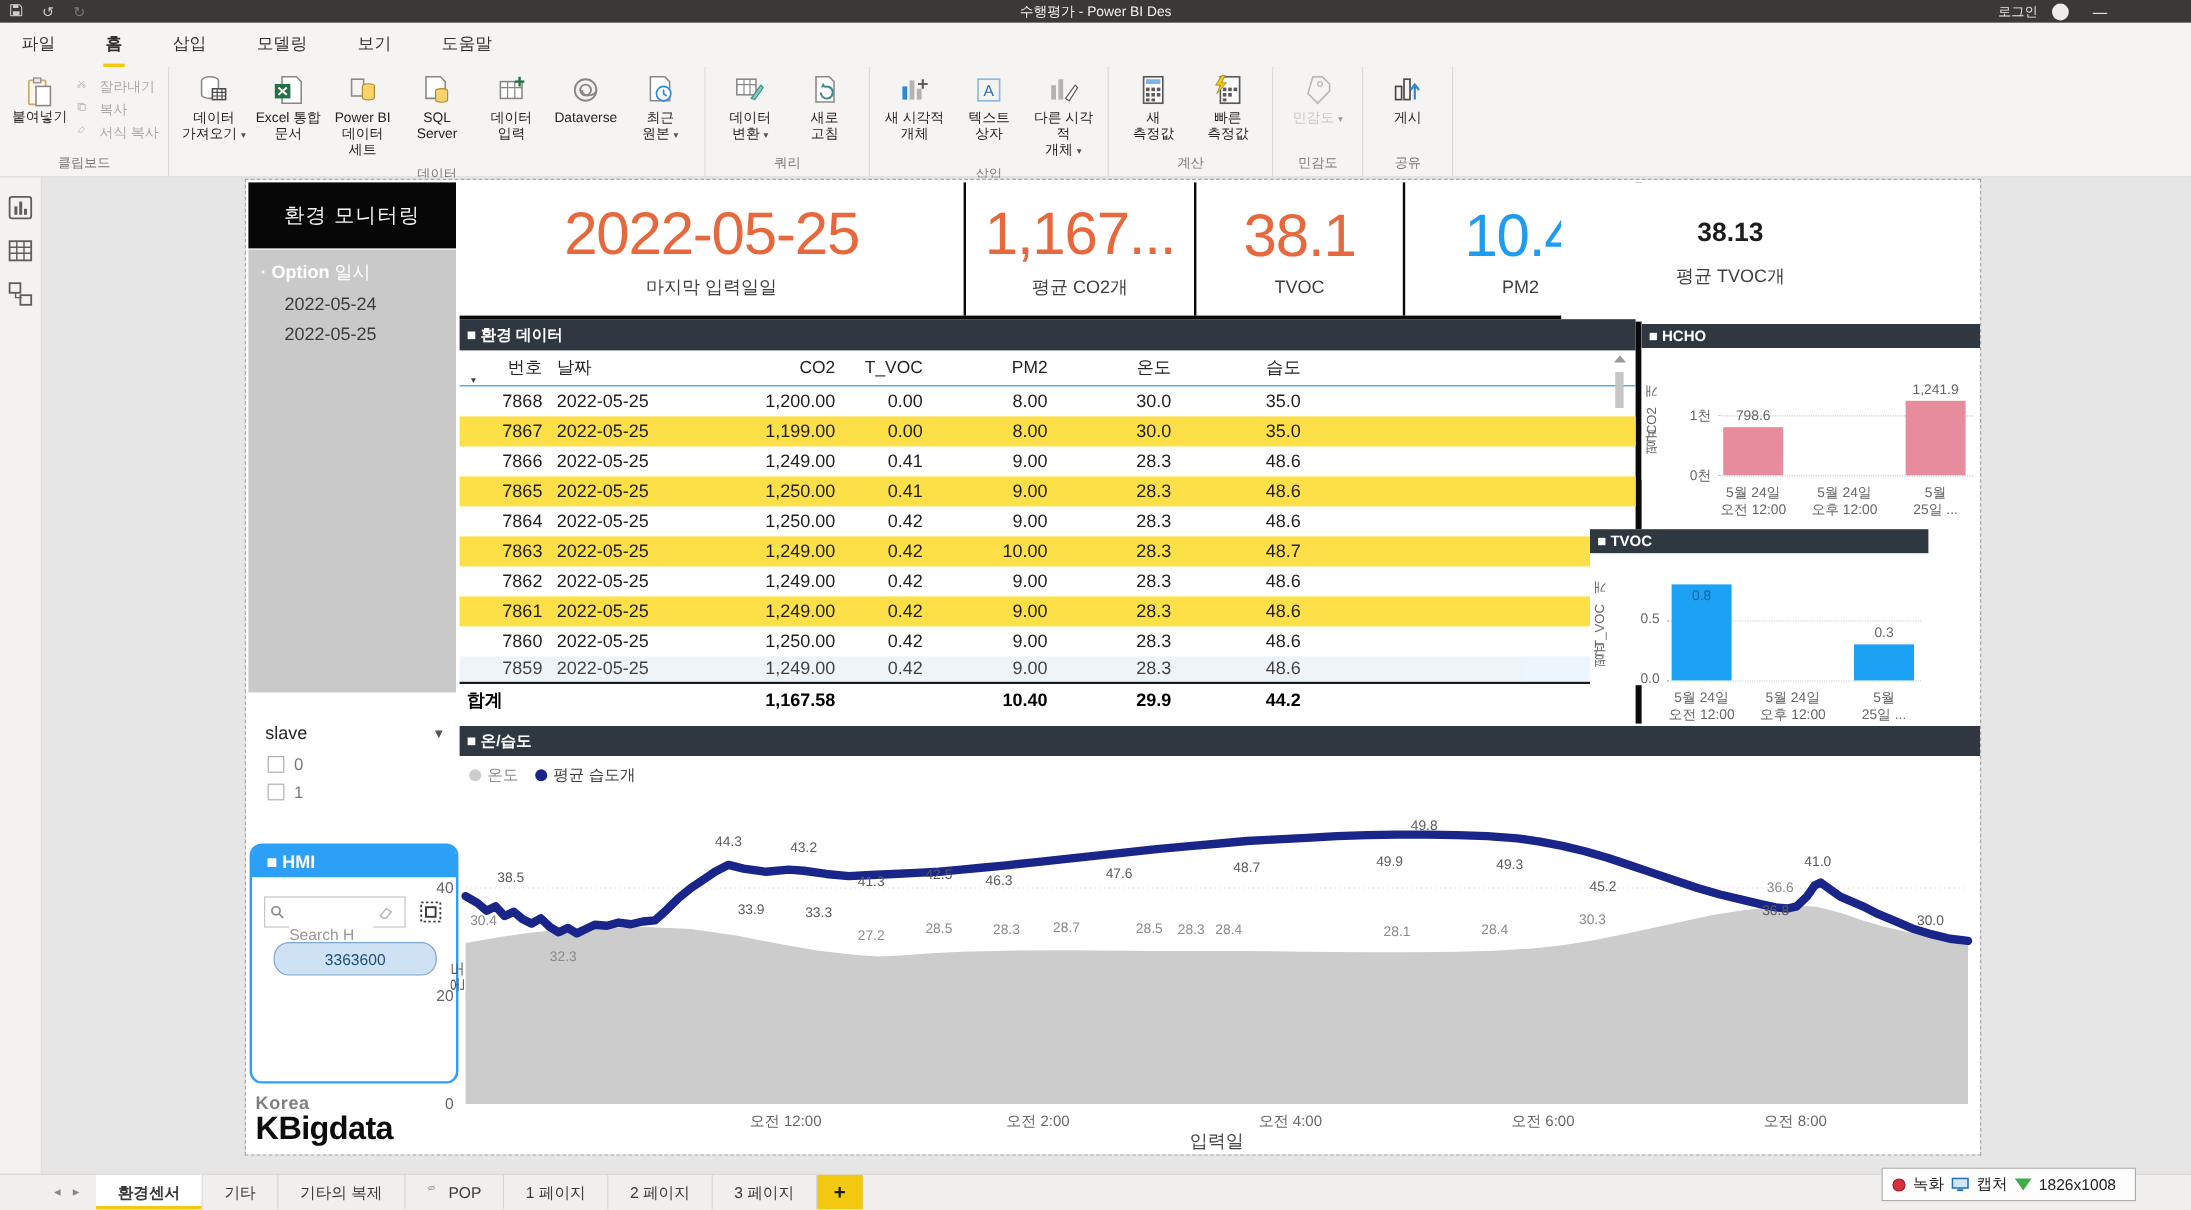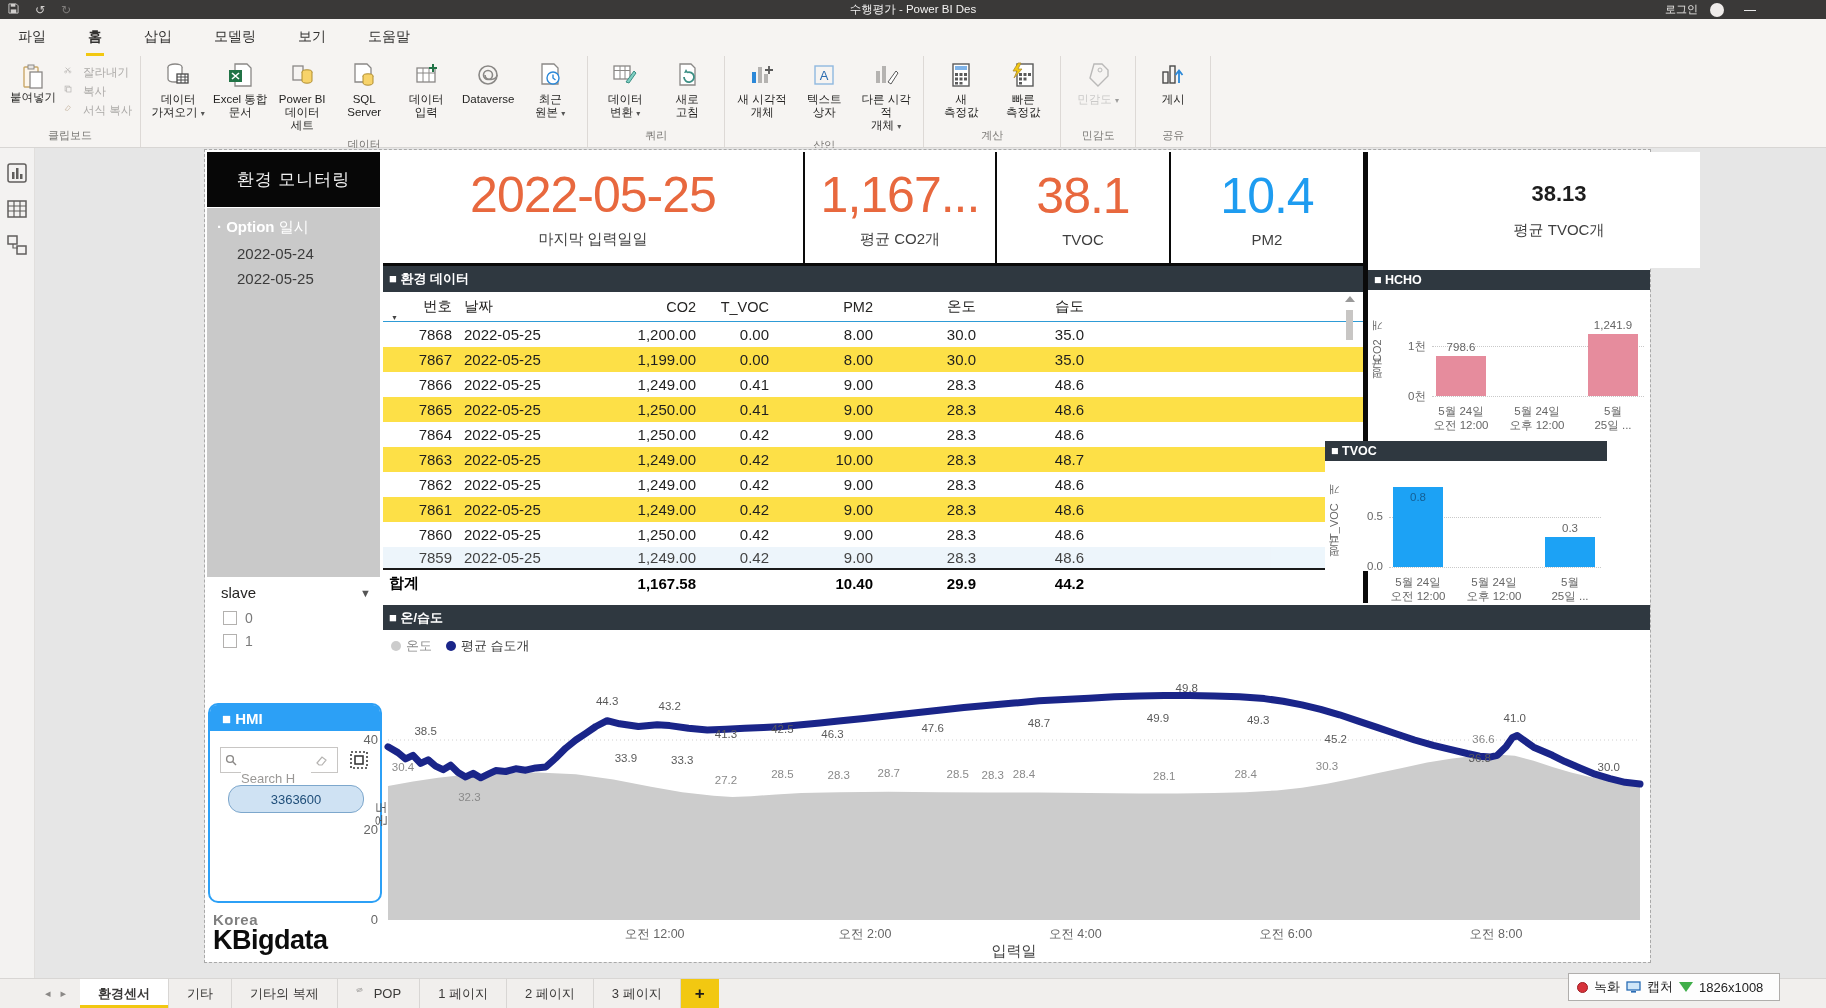--- a/index.html
+++ b/index.html
@@ -44,21 +44,21 @@
   
   .page { position:absolute; left:205px; top:150px; width:1445px; height:812px; background:#fff; outline:1px dashed #a9a9a9; }
 
   .vis-title { position:absolute; left:2px; top:2px; width:173px; height:55px; background:#070707; color:#f2f2f2; font-size:17px; display:flex; align-items:center; justify-content:center; letter-spacing:1px; }
   .vis-slicer { position:absolute; left:2px; top:58px; width:173px; height:369px; background:#c9c9c9; }
   .slicer-head { padding:10px 0 0 10px; font-size:15px; color:#fff; }
   .slicer-head b { font-weight:bold; }
   .slicer-item { margin:8px 0 0 30px; font-size:15px; color:#3c3c3c; cursor:pointer; }
 
   .vis-slave { position:absolute; left:8px; top:428px; width:164px; height:96px; background:#fff; }
-  .slave-row { display:flex; justify-content:space-between; align-items:center; font-size:15px; color:#252423; padding:6px 6px 2px 8px; cursor:pointer; }
+  .slave-row { display:flex; justify-content:space-between; align-items:center; font-size:15px; color:#252423; padding:6px 6px 2px 8px; cursor:pointer;margin-top:19px; }
   .slave-chev { color:#555; font-size:11px; }
   .chk-row { display:flex; align-items:center; gap:8px; margin:7px 0 0 10px; font-size:14px; color:#7a7a7a; cursor:pointer; }
   .chk { width:14px; height:14px; border:1px solid #b3b1af; background:#fff; }
 
   .vis-hmi { position:absolute; left:3px; top:553px; width:174px; height:200px; border:2px solid #2ca0f6; border-radius:10px; background:#fff; }
   .hmi-head { height:26px; background:#2ca0f6; border-radius:7px 7px 0 0; color:#fff; font-weight:bold; font-size:15px; display:flex; align-items:center; padding-left:12px; }
   .hmi-search { position:absolute; left:10px; top:42px; width:118px; height:26px; border:1px solid #c8c6c4; display:flex; align-items:center; padding:0 4px; gap:4px; }
   .hmi-search input { border:none; outline:none; width:70px; font-size:13px; color:#444;margin-top:36px; }
   .hmi-search input::placeholder { color:#9a9896; }
   .hmi-qr { position:absolute; left:140px; top:46px; cursor:pointer; }
@@ -69,21 +69,21 @@
   .logo-bottom { font-size:27px; font-weight:bold; color:#0c0c0c; letter-spacing:-.5px; }
 
   
   .kpi-row { position:absolute; left:178px; top:2px; height:111px; display:flex; }
   .kpi { display:flex; flex-direction:column; align-items:center; justify-content:center; border-right:2px solid #0a0a0a; }
   .kpi:last-child { border-right:none; }
   .kpi-val { font-size:50px; font-weight:500; letter-spacing:-1px; }
   .kpi-label { font-size:15px; color:#3f3f3f; margin-top:6px; }
   .kpi-hr { position:absolute; left:178px; top:113px; width:980px; height:3px; background:#0a0a0a; }
   .vdivider { position:absolute; left:1158px; top:2px; width:5px; height:451px; background:#0a0a0a; }
-  .kpi5 { position:absolute; left:1213px; top:2px; width:282px; height:116px; background:#fff; display:flex; flex-direction:column; align-items:center; justify-content:center; }
+  .kpi5 { position:absolute; left:1096px; top:2px; width:282px; height:116px; background:#fff; display:flex; flex-direction:column; align-items:center; justify-content:center; }
   .kpi5-val { font-size:22px; font-weight:bold; color:#1d1d1d; }
   .kpi5-label { font-size:15px; color:#3f3f3f; margin-top:14px; }
 
   
   .panel-bar { background:#2f3840; color:#fff; font-size:13px; font-weight:bold; display:flex; align-items:center; padding-left:6px; }
 
   .vis-table { position:absolute; left:178px; top:116px; width:980px; }
   .tbl-head-row, .tbl-row, .tbl-total { display:flex; }
   .tbl-head-row { height:30px; align-items:center; border-bottom:1.5px solid #2e9bd6; font-size:14.5px; color:#252423; position:relative; }
   .tc { flex:none; padding:0 6px; white-space:nowrap; overflow:hidden; }

